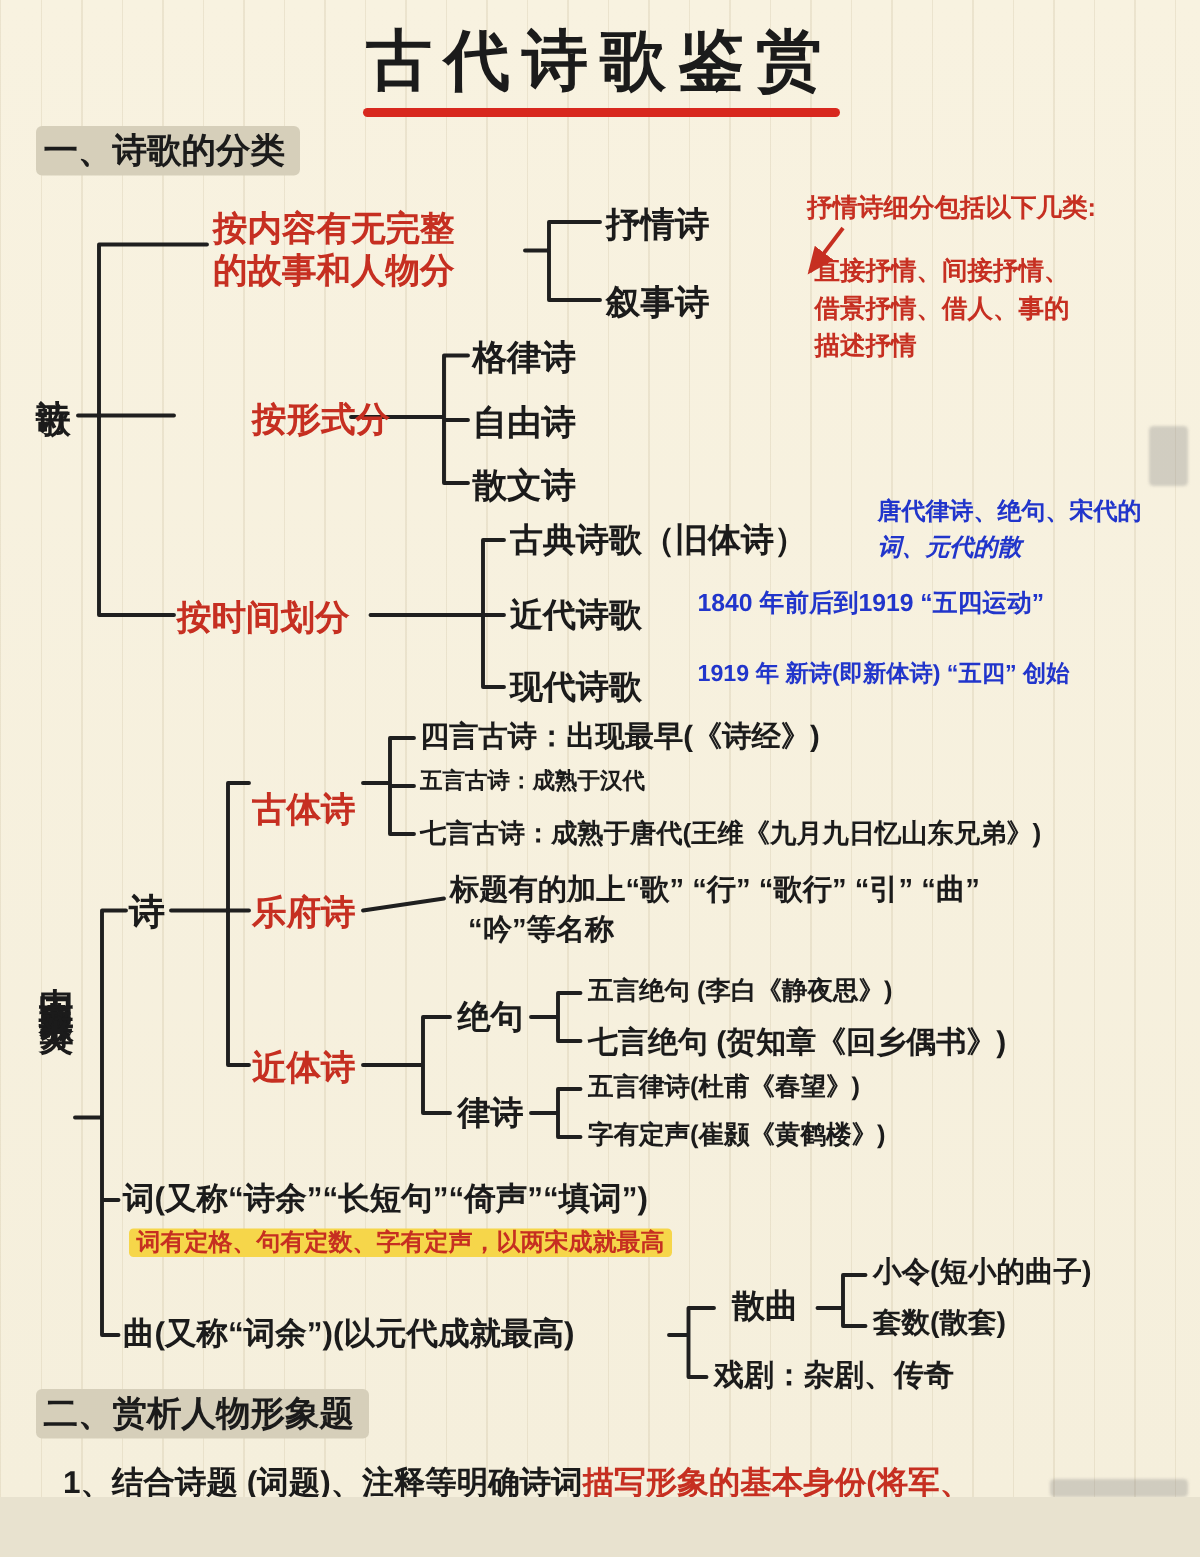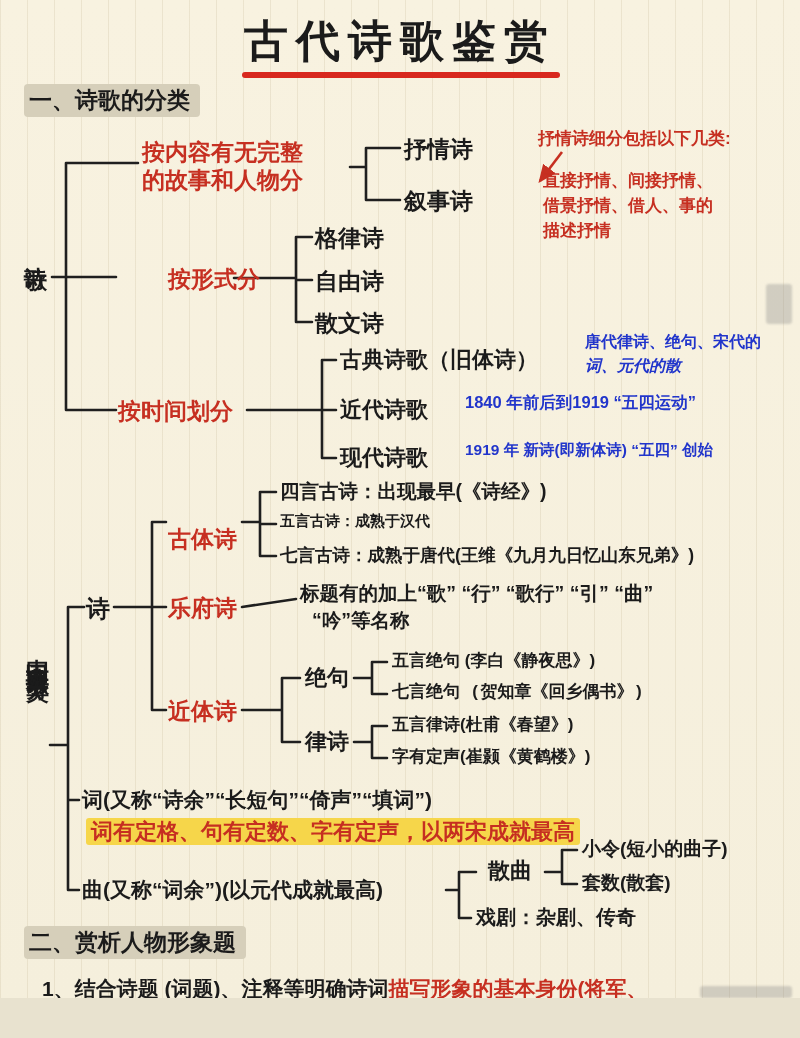--- a/index.html
+++ b/index.html
@@ -109,27 +109,27 @@
   <div class="t" style="left:280px;top:512px;font-size:15px;">五言古诗：成熟于汉代</div>
   <div class="t" style="left:280px;top:545px;font-size:17.5px;">七言古诗：成熟于唐代(王维《九月九日忆山东兄弟》)</div>
 
   <div class="t red" style="left:168px;top:594px;font-size:23px;">乐府诗</div>
   <div class="t" style="left:300px;top:582px;font-size:19.5px;">标题有的加上“歌” “行” “歌行” “引” “曲”</div>
   <div class="t" style="left:300px;top:609px;font-size:19.5px;margin-left:12px;">“吟”等名称</div>
 
   <div class="t red" style="left:168px;top:697px;font-size:23px;">近体诗</div>
   <div class="t" style="left:305px;top:665px;font-size:22px;">绝句</div>
   <div class="t" style="left:392px;top:651px;font-size:17px;">五言绝句 (李白《静夜思》)</div>
-  <div class="t" style="left:392px;top:683px;font-size:17px;font-family:Liberation Mono, monospace;">七言绝句 (贺知章《回乡偶书》)</div>
+  <div class="t" style="left:392px;top:683px;font-size:20px;">七言绝句 (贺知章《回乡偶书》)</div>
   <div class="t" style="left:305px;top:729px;font-size:22px;">律诗</div>
   <div class="t" style="left:392px;top:715px;font-size:17px;">五言律诗(杜甫《春望》)</div>
   <div class="t" style="left:392px;top:747px;font-size:17px;">字有定声(崔颢《黄鹤楼》)</div>
 
   <div class="t" style="left:82px;top:787px;font-size:21px;">词(又称“诗余”“长短句”“倚声”“填词”)</div>
-  <div class="t red" style="left:86px;top:819px;font-size:22px;">
+  <div class="t red" style="left:86px;top:819px;font-size:16px;">
     <span class="yhl">词有定格、句有定数、字有定声，以两宋成就最高</span>
   </div>
 
   <div class="t" style="left:82px;top:877px;font-size:21px;">曲(又称“词余”)(以元代成就最高)</div>
   <div class="t" style="left:488px;top:858px;font-size:22px;">散曲</div>
   <div class="t" style="left:582px;top:837px;font-size:19px;">小令(短小的曲子)</div>
   <div class="t" style="left:582px;top:871px;font-size:19px;">套数(散套)</div>
   <div class="t" style="left:476px;top:905px;font-size:20px;">戏剧：杂剧、传奇</div>
 
   <div class="t" style="left:24px;top:928px;font-size:23px;">

